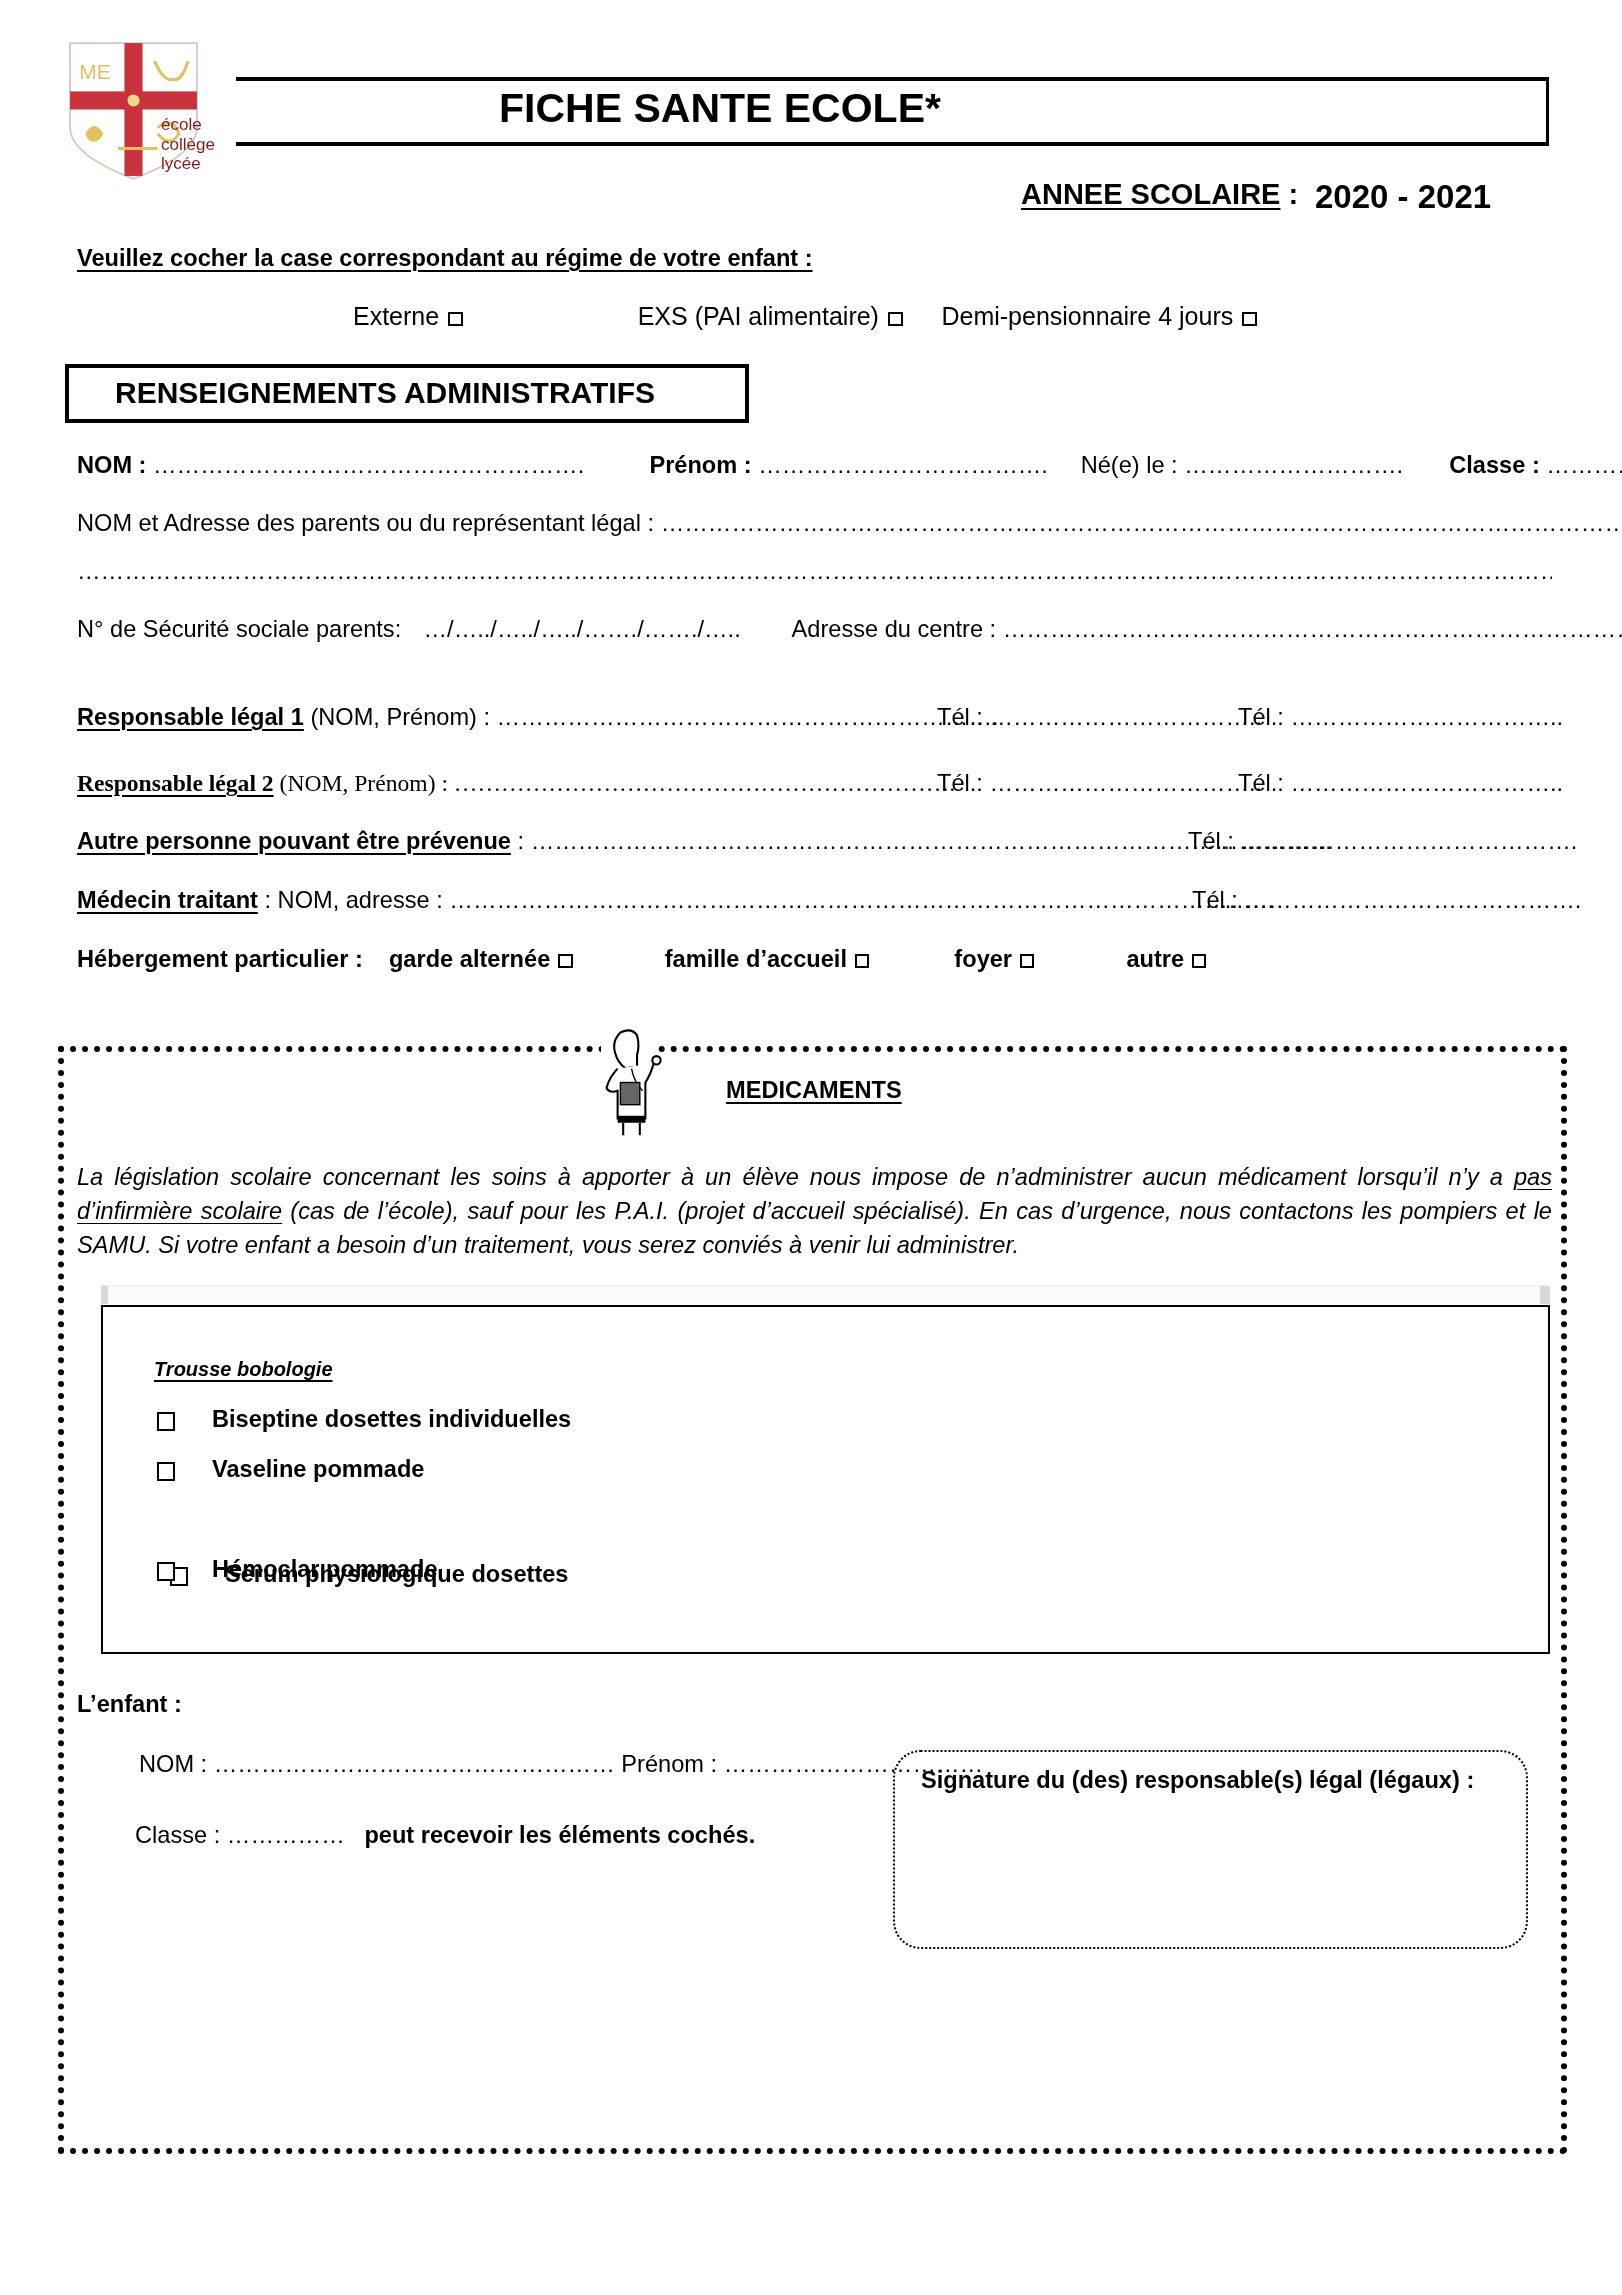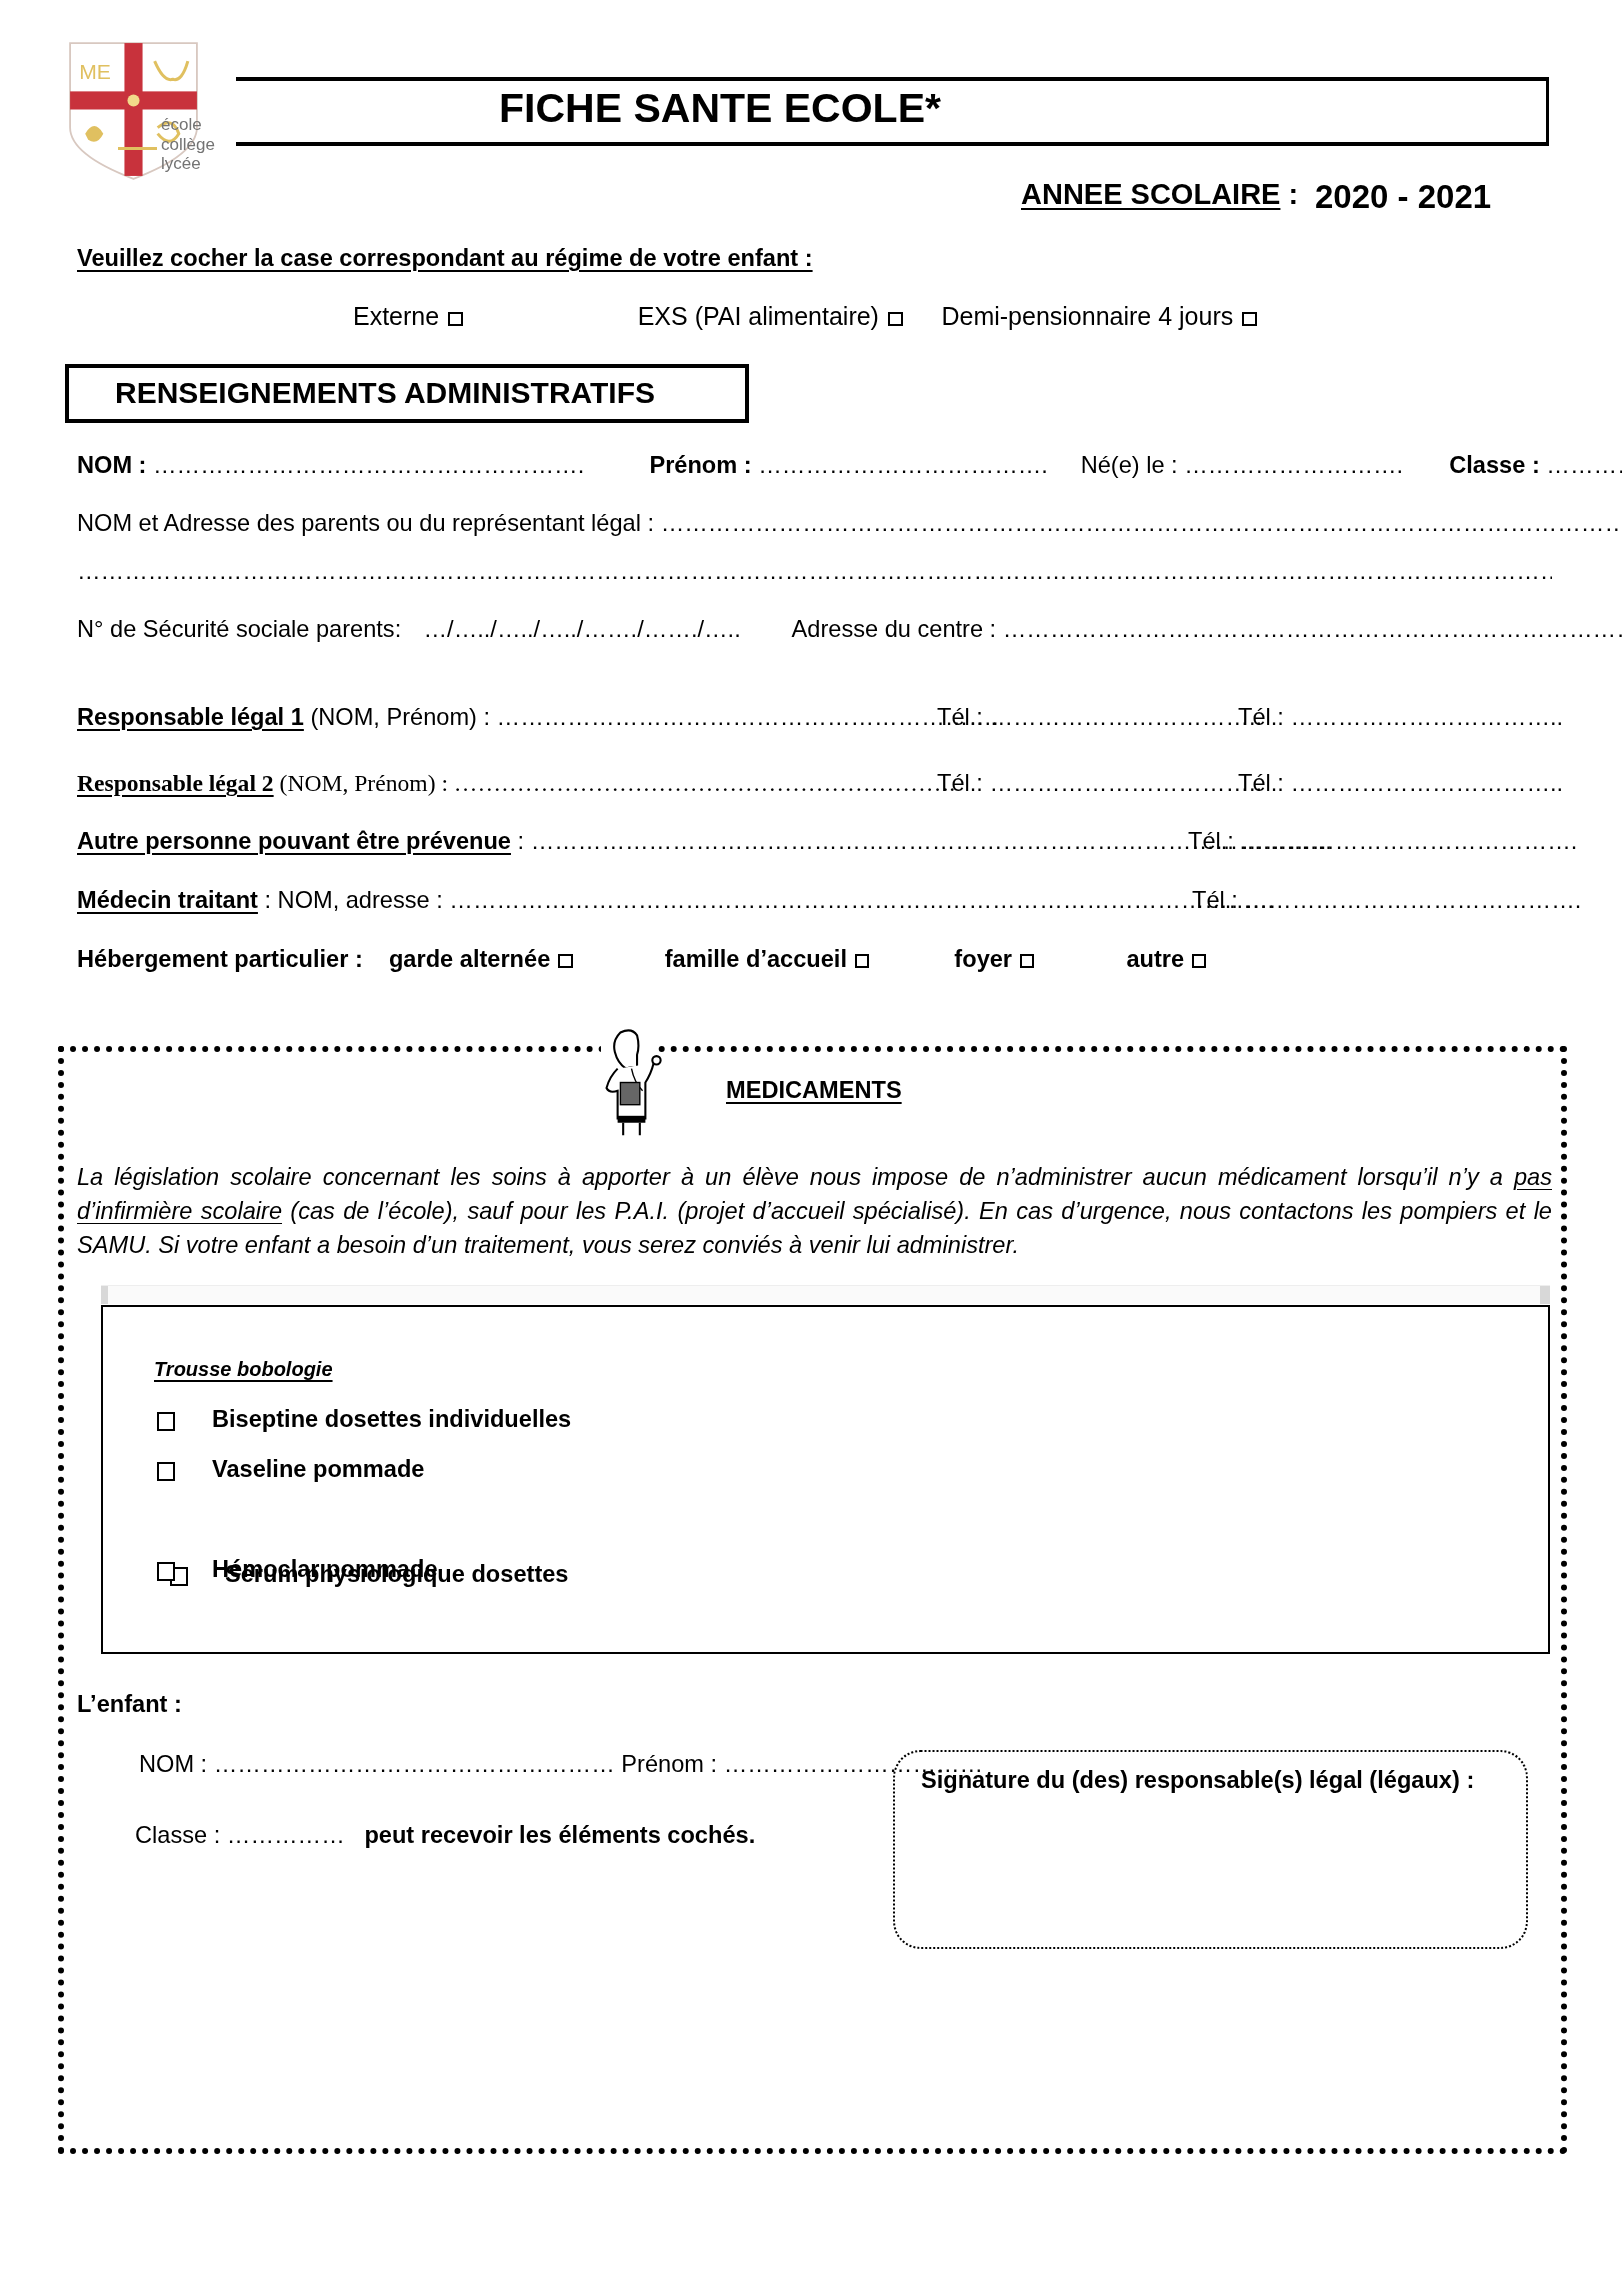--- a/index.html
+++ b/index.html
@@ -6,21 +6,21 @@
   body { width:1623px; height:2295px; position:relative; overflow:hidden;
          font-family:"Liberation Sans", sans-serif; color:#000; }
   .abs { position:absolute; }
   .b { font-weight:bold; }
   .u { text-decoration:underline; text-underline-offset:3.9px; text-decoration-thickness:2px; }
   .cb { display:inline-block; width:14.4px; height:14.4px; border:2.6px solid #000; box-sizing:border-box; vertical-align:-1.3px; margin-left:9.2px; background:#fff; }
   .cb.thin { border-width:2px; width:18.3px; height:19.6px; margin-left:0; }
 
   
   #logo { left:58px; top:34px; width:151px; height:151px; }
-  #logo-text { left:161px; top:115px; font-size:17px; line-height:19.6px; color:#737373; }
+  #logo-text { left:161px; top:115px; font-size:17px; line-height:19.6px; color:#7f1d1d; }
   #title-text { left:236px; top:85px; width:968px; text-align:center; font-size:41px; font-weight:bold; }
 
   #annee { left:1021px; top:178px; font-size:29px; font-weight:bold; }
   #annee-val { left:1315px; top:178px; font-size:33px; font-weight:bold; }
 
   #regime-q { left:77px; top:245px; font-size:23.6px; font-weight:bold; }
   #regime-row { left:353px; top:302px; font-size:25px; white-space:nowrap; }
 
   #admin-box { left:65px; top:364px; width:684px; height:59px; border:4.6px solid #000; box-sizing:border-box; }
   #admin-title { left:115px; top:376px; font-size:30px; font-weight:bold; }

